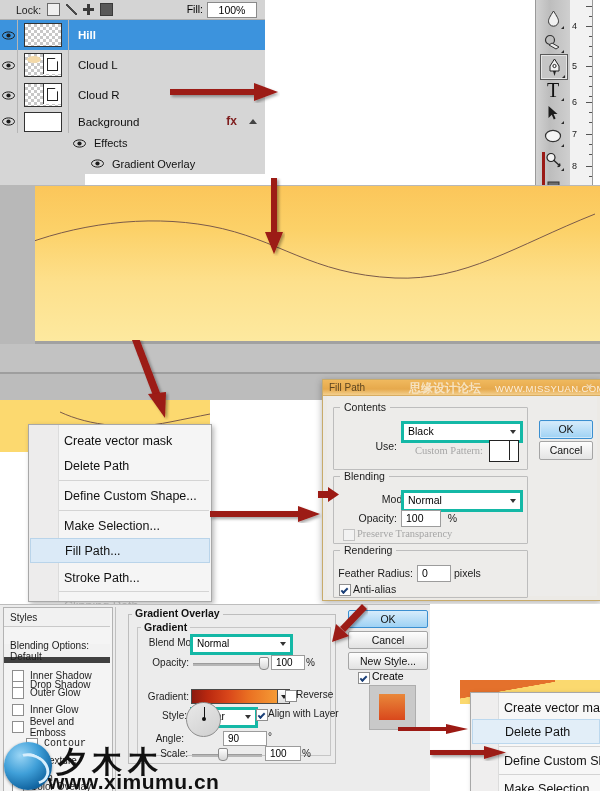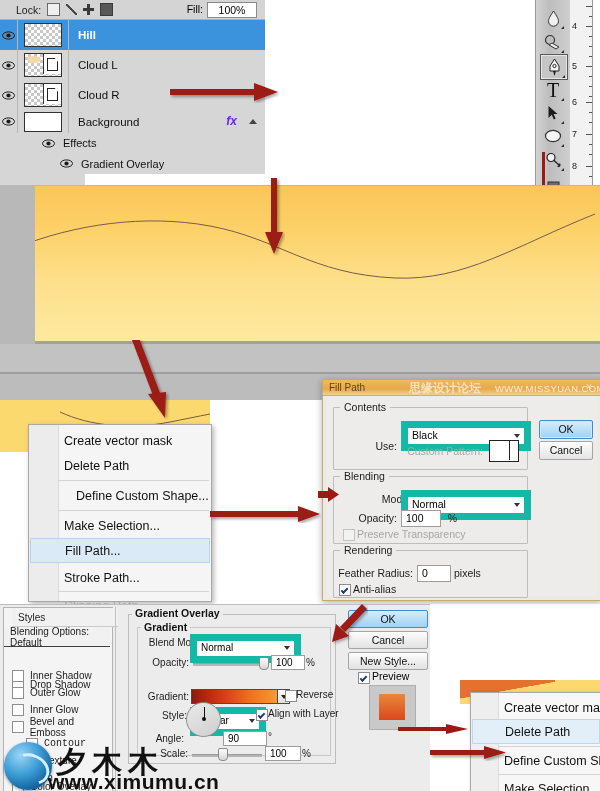--- a/index.html
+++ b/index.html
@@ -38,25 +38,25 @@
       linear-gradient(45deg,#c8c8c8 25%,transparent 25%,transparent 75%,#c8c8c8 75%);
       background-size:6px 6px;background-position:0 0,3px 3px;background-color:#fff;}
   .thumb .maskbox{position:absolute;right:0;top:0;width:17px;height:20px;background:#fff;
      border-left:1px solid #333;}
   .thumb .maskbox:after{content:"";position:absolute;left:3px;top:4px;width:9px;height:11px;
      border:1px solid #222;background:#fff;
      clip-path:polygon(0 0,70% 0,100% 28%,100% 100%,0 100%);}
   .thumb .cloudbit{position:absolute;left:2px;top:2px;width:14px;height:7px;border-radius:50%;
      background:#f3d9a8;}
   .lname{margin-left:9px;font-size:11.5px;color:#101010;}
-  .fxmark{position:absolute;right:28px;font-style:italic;font-weight:bold;font-size:12px;color:#6d28d9;}
+  .fxmark{position:absolute;right:28px;font-weight:bold;font-size:12px;color:#7f1d1d;}
   .fxmark:after{content:"";}
   .arrowup{position:absolute;right:8px;width:0;height:0;border-left:4px solid transparent;
            border-right:4px solid transparent;border-bottom:5px solid #444;}
-  .sub-row{position:absolute;left:0;width:268px;height:20px;background:#d6d6d6;display:flex;align-items:center;}
+  .sub-row{position:absolute;left:0;width:268px;height:20px;background:#d6d6d6;display:flex;align-items:center;padding-left:31px;}
   .sub-row .eye{height:20px;border-right:none;}
   .sub-label{font-size:11px;color:#111;}
   #effects-row{top:133px;}
   #effects-row .eye{margin-left:40px;}
   #grad-overlay-row{top:153px;border-bottom:1px solid #b6b6b6;height:21px;}
   #grad-overlay-row .eye{margin-left:58px;}
   #panel-tail{left:0;top:174px;width:265px;height:11px;background:#d6d6d6;}
   #panel-tail-w{left:85px;top:174px;width:180px;height:11px;background:#fff;}
 
   
@@ -113,22 +113,22 @@
   #fd-wm-cn{position:absolute;left:86px;top:0px;font-size:12px;color:#f6e3c2;font-weight:bold;
             font-family:"DejaVu Sans",sans-serif;}
   #fd-wm-en{position:absolute;left:172px;top:2.5px;font-size:9.5px;color:#fbeedb;letter-spacing:.4px;}
   #fd-close{position:absolute;right:6px;top:2px;width:12px;height:11px;font-size:9px;color:#f0dcbb;
             text-align:center;line-height:11px;}
   #fd-body{position:absolute;left:4px;top:16px;width:270px;height:200px;background:#edecea;}
 
   .grp{position:absolute;border:1px solid #bdbdbd;border-radius:1px;}
   .grp-title{position:absolute;background:#edecea;padding:0 4px;font-size:10.5px;color:#1c1c1c;}
   .flabel{position:absolute;font-size:10.5px;color:#1c1c1c;text-align:right;}
-  .fdim{color:#a6a6a6;}
-  .combo{position:absolute;height:16px;background:#fff;border:7px solid #14b8a6;}
+  .fdim{color:#a6a6a6;font-family:Liberation Serif, serif;}
+  .combo{position:absolute;height:16px;background:#fff;border:3px solid #14b8a6;}
   .combo .cv{position:absolute;left:4px;top:1px;font-size:10.5px;}
   .combo .carrow{position:absolute;right:4px;top:6px;width:0;height:0;
         border-left:3.5px solid transparent;border-right:3.5px solid transparent;border-top:4px solid #333;}
   .txtin{position:absolute;height:15px;background:#fff;border:1px solid #9c9c9c;}
   .txtin .tv{position:absolute;left:4px;top:1px;font-size:10.5px;}
   .cbx{position:absolute;width:10px;height:10px;border:1px solid #8e8e8e;background:#fff;}
   .cbx.on:after{content:"";position:absolute;left:1px;top:3px;width:5px;height:2px;
      border-left:2px solid #1b3f77;border-bottom:2px solid #1b3f77;transform:rotate(-45deg);}
   .cbx.dis{border-color:#c2c2c2;background:#f2f2f2;}
   .btn{position:absolute;height:17px;background:linear-gradient(#fdfdfd,#e4e4e4);
@@ -457,21 +457,21 @@
 
 <div class="abs" id="path-menu">
   <div class="gutter"></div>
   <div class="mi" style="top:3px;">
       <span>Create vector mask</span>
     </div>
   <div class="mi" style="top:28px;">
       <span>Delete Path</span>
     </div>
   <div class="msep" style="top:55px;"></div>
-  <div class="mi" style="top:58px;margin-left:12px;">
+  <div class="mi" style="top:58px;">
       <span>Define Custom Shape...</span>
     </div>
   <div class="msep" style="top:85px;"></div>
   <div class="mi" style="top:88px;">
       <span>Make Selection...</span>
     </div>
   <div class="mi hl" style="top:113px;">
       <span>Fill Path...</span>
     </div>
   <div class="mi" style="top:140px;">
@@ -550,22 +550,22 @@
   </div>
 </div>
 
 <svg class="arrow" style="left:318px;top:487px;" width="22" height="16">
   <polygon points="0,4 10,4 10,0 21,7.5 10,15 10,11 0,11" fill="#9c1a14"></polygon>
 </svg>
 
 <div class="abs" id="gs-dialog"></div>
 
 <div class="abs" id="styles-col">
-  <div class="st-head" style="top:0;margin-left:8px;">Styles</div>
-  <div class="st-head" style="top:20px;border-bottom:1px solid #404040;">Blending Options: Default</div>
+  <div class="st-head" style="top:0;">Styles</div>
+  <div class="st-head" style="top:36px;border-bottom:6px solid #404040;">Blending Options: Default</div>
   <div class="st-item" style="top:52px;margin-top:16px;">
       <span class="cbx"></span>
       <span>Drop Shadow</span>
     </div>
   <div class="st-item" style="top:59px;">
       <span class="cbx"></span>
       <span>Inner Shadow</span>
     </div>
   <div class="st-item" style="top:76px;">
       <span class="cbx"></span>
@@ -645,21 +645,21 @@
 <div class="abs slider-knob" style="left:218px;top:748px;"></div>
 <div class="abs txtin" style="left:265px;top:746px;width:34px;height:13px;">
   <span class="tv" style="font-size:10px;">100</span>
 </div>
 <span class="abs gl" style="left:302px;top:748px;width:12px;text-align:left;">%</span>
 
 <div class="abs gsbtn primary" style="top:610px;">OK</div>
 <div class="abs gsbtn" style="top:631px;">Cancel</div>
 <div class="abs gsbtn" style="top:652px;">New Style...</div>
 <span class="abs cbx on" id="preview-cb"></span>
-<span class="abs" id="preview-lbl">Preview</span>
+<span class="abs" id="preview-lbl">Create</span>
 <div class="abs" id="preview-box"></div>
 <div class="abs" id="preview-sw"></div>
 
 <svg class="arrow" style="left:332px;top:604px;" width="36" height="42">
   <defs>
       <filter id="sh6">
         <feDropShadow dx="2" dy="1.5" stdDeviation="1.5" flood-color="#000" flood-opacity="0.35"></feDropShadow>
       </filter>
     </defs>
   <g filter="url(#sh6)">

